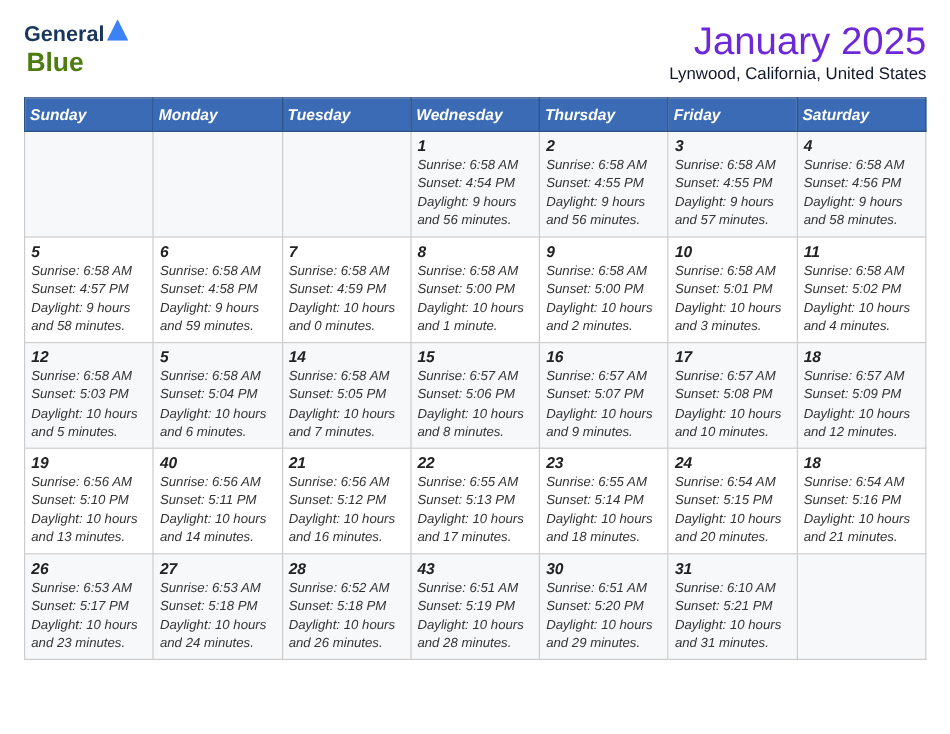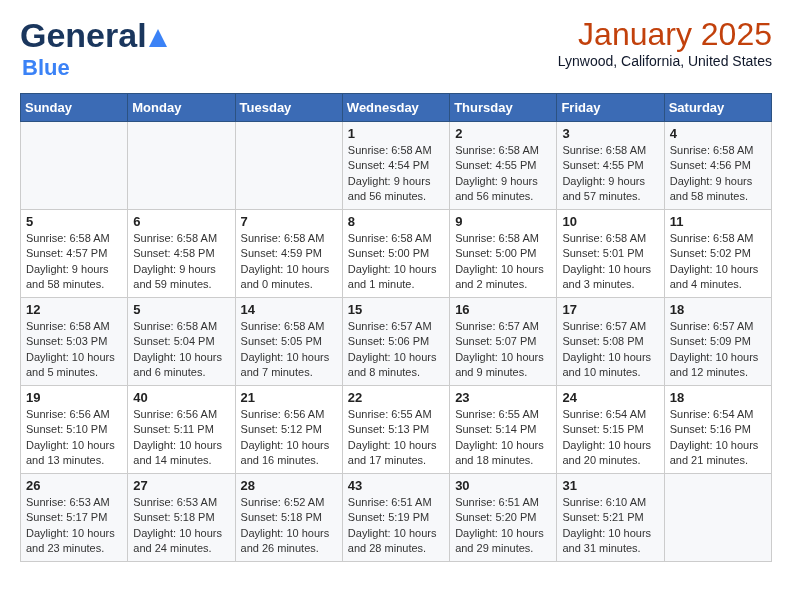--- a/index.html
+++ b/index.html
@@ -12,31 +12,32 @@
     }
     .header {
       display: flex;
       justify-content: space-between;
       align-items: flex-start;
       margin-bottom: 12px;
     }
     .title-block { text-align: right; }
     .month-title {
       font-size: 32px;
-      color: #c2410c;
+      color: #6d28d9;
       font-weight: normal;
     }
     .location {
       font-size: 14px;
       color: #0f172a;
     }
     table {
       width: 100%;
       border-collapse: collapse;
       table-layout: fixed;
+      font-style: italic;
     }
     thead th {
       background: #3b6bb5;
       color: #fff;
       font-size: 13px;
       font-weight: bold;
       padding: 6px 4px;
       text-align: left;
       border: 1px solid #2c5282;
     }
@@ -68,27 +69,27 @@
       display: flex;
       align-items: baseline;
     }
   </style>
 </head>
 <body>
 
 <div class="header">
   <div class="logo-container">
     <div class="logo-top-row">
-      <span style="font-size:34px;font-weight:bold;color:#1a365d;">General</span>
+      <span style="font-size:18px;font-weight:bold;color:#1a365d;">General</span>
       <svg width="18" height="18" viewBox="0 0 18 18" style="margin-left:2px;margin-bottom:-2px;">
         <polygon points="0,18 9,0 18,18" fill="#3b82f6"></polygon>
       </svg>
     </div>
     <div>
-      <span style="font-size:22px;font-weight:bold;color:#3b82f6;margin-left:2px;">Blue</span>
+      <span style="font-size:22px;font-weight:bold;color:#4d7c0f;margin-left:2px;">Blue</span>
     </div>
   </div>
   <div class="title-block">
     <div class="month-title">January 2025</div>
     <div class="location">Lynwood, California, United States</div>
   </div>
 </div>
 
 <table>
   <thead>

